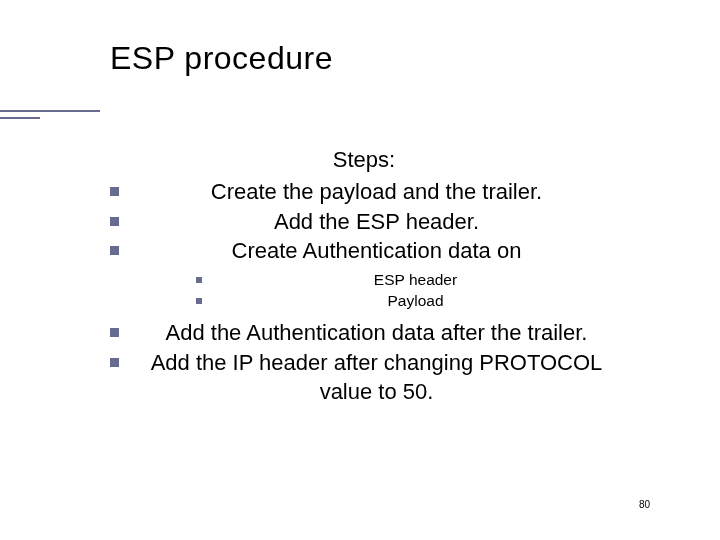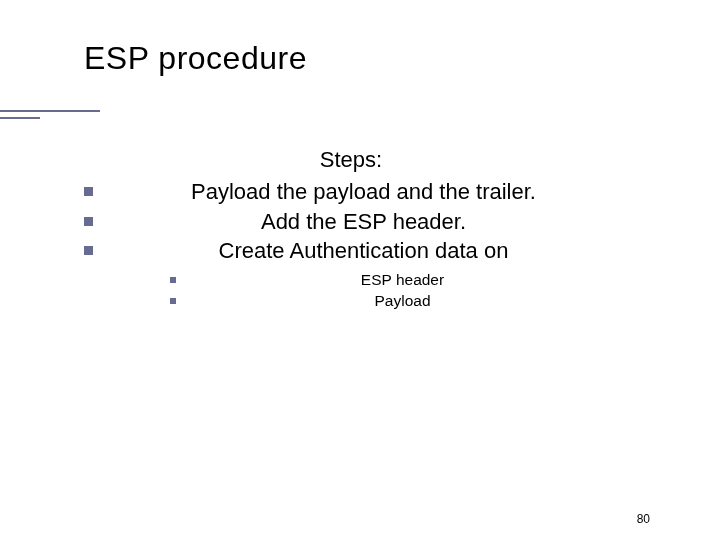--- a/index.html
+++ b/index.html
@@ -8,21 +8,21 @@
     height: 540px;
     background: #fff;
     font-family: Verdana, Geneva, sans-serif;
     color: #000;
     overflow: hidden;
   }
   .slide {
     width: 668px;
     height: 540px;
     position: relative;
-    padding: 40px 50px 0 84px;
+    padding: 40px 50px 0 110px;
   }
   .title-block {
     position: relative;
     margin-bottom: 18px;
   }
   .title {
     font-size: 32px;
     font-weight: 400;
     letter-spacing: 0.5px;
   }
@@ -88,22 +88,22 @@
     height: 6px;
     background: #666b8f;
     margin-top: 7px;
     margin-right: 11px;
     flex: 0 0 auto;
   }
 
   .page-number {
     position: absolute;
     right: 18px;
-    bottom: 14px;
-    font-size: 12px;
+    bottom: 30px;
+    font-size: 10px;
     color: #000;
   }
 </style>
 </head>
 <body>
 
 <div class="slide">
 
   <div class="rule-group">
     <div class="rule-long" style="top:0"></div>
@@ -113,21 +113,21 @@
   <div class="title-block">
     <div class="title">ESP procedure</div>
   </div>
 
   <div class="body">
     <div class="steps-label">Steps:</div>
 
     <ul class="level1">
       <li>
         <span class="bullet"></span>
-        <span class="li-text">Payload the payload and the trailer.</span>
+        <span class="li-text">Create the payload and the trailer.</span>
       </li>
       <li>
         <span class="bullet"></span>
         <span class="li-text">Add the ESP header.</span>
       </li>
       <li>
         <span class="bullet"></span>
         <span class="li-text">Create Authentication data on</span>
       </li>
     </ul>
@@ -136,16 +136,26 @@
       <li>
         <span class="bullet-sm"></span>
         <span class="li-text">ESP header</span>
       </li>
       <li>
         <span class="bullet-sm"></span>
         <span class="li-text">Payload</span>
       </li>
     </ul>
 
+    <ul class="level1">
+      <li>
+        <span class="bullet"></span>
+        <span class="li-text">Add the Authentication data after the trailer.</span>
+      </li>
+      <li>
+        <span class="bullet"></span>
+        <span class="li-text">Add the IP header after changing PROTOCOL value to 50.</span>
+      </li>
+    </ul>
   </div>
 
   <div class="page-number">80</div>
 </div>
 
 </body></html>

